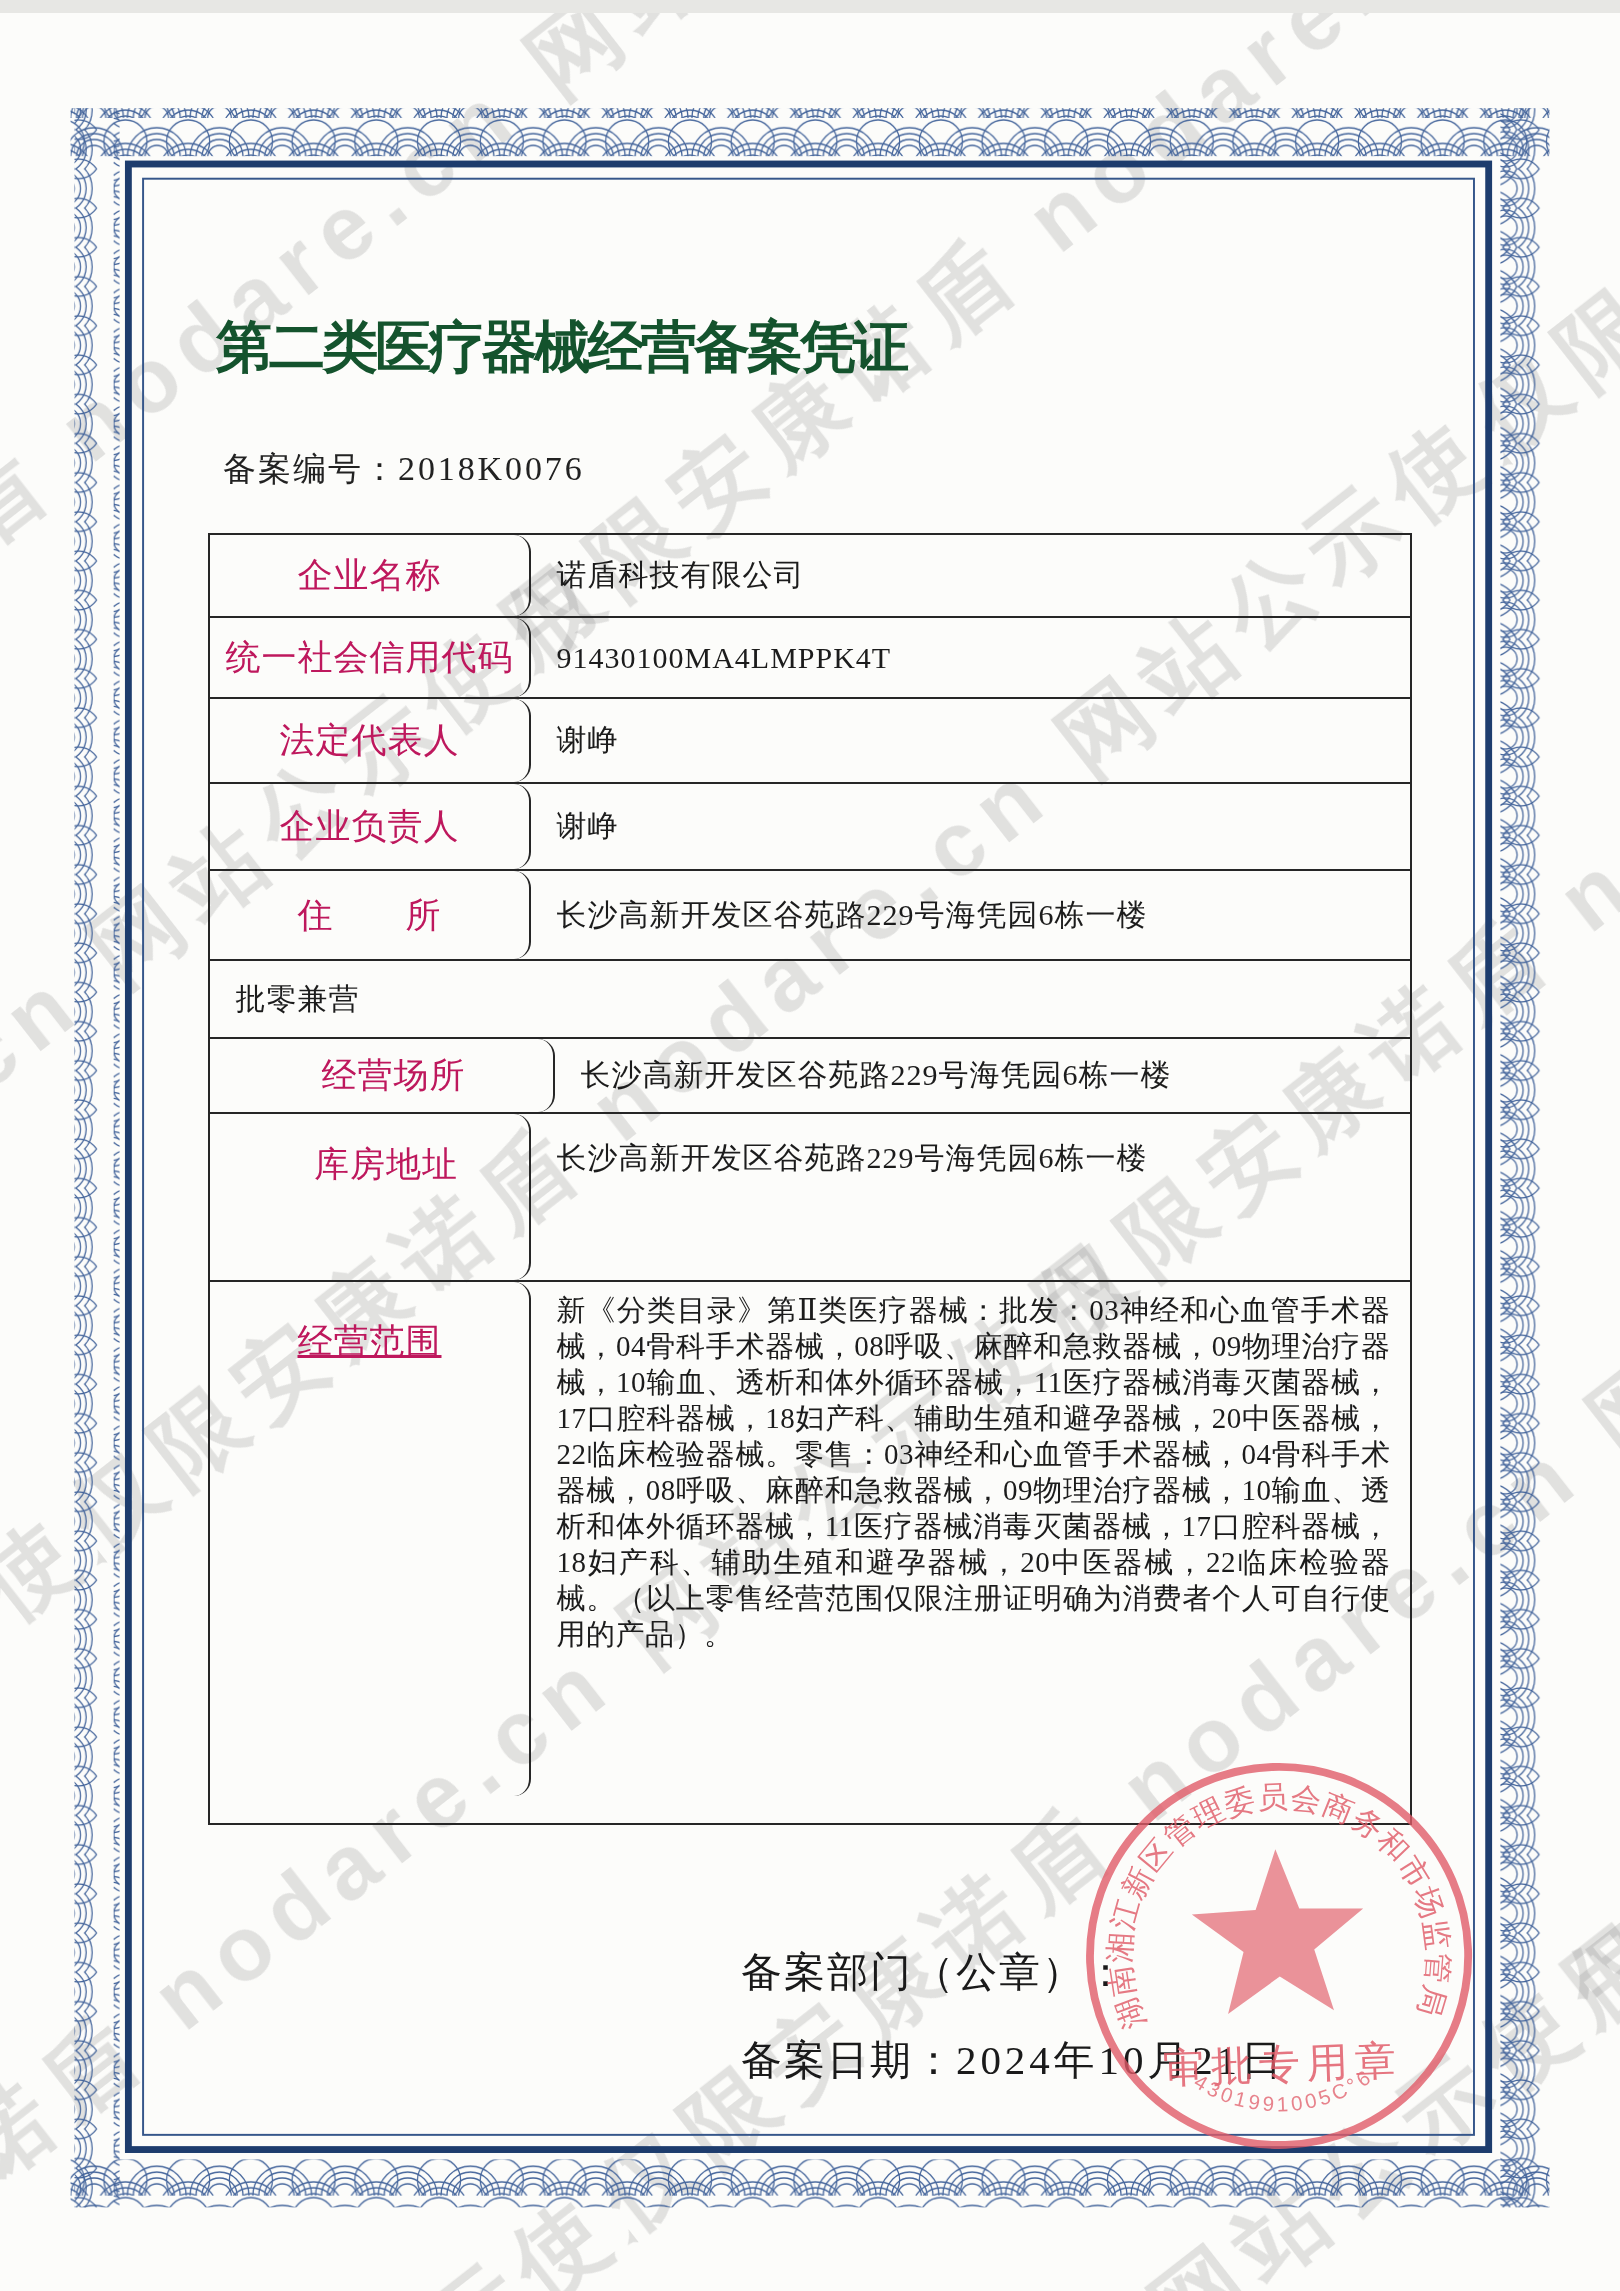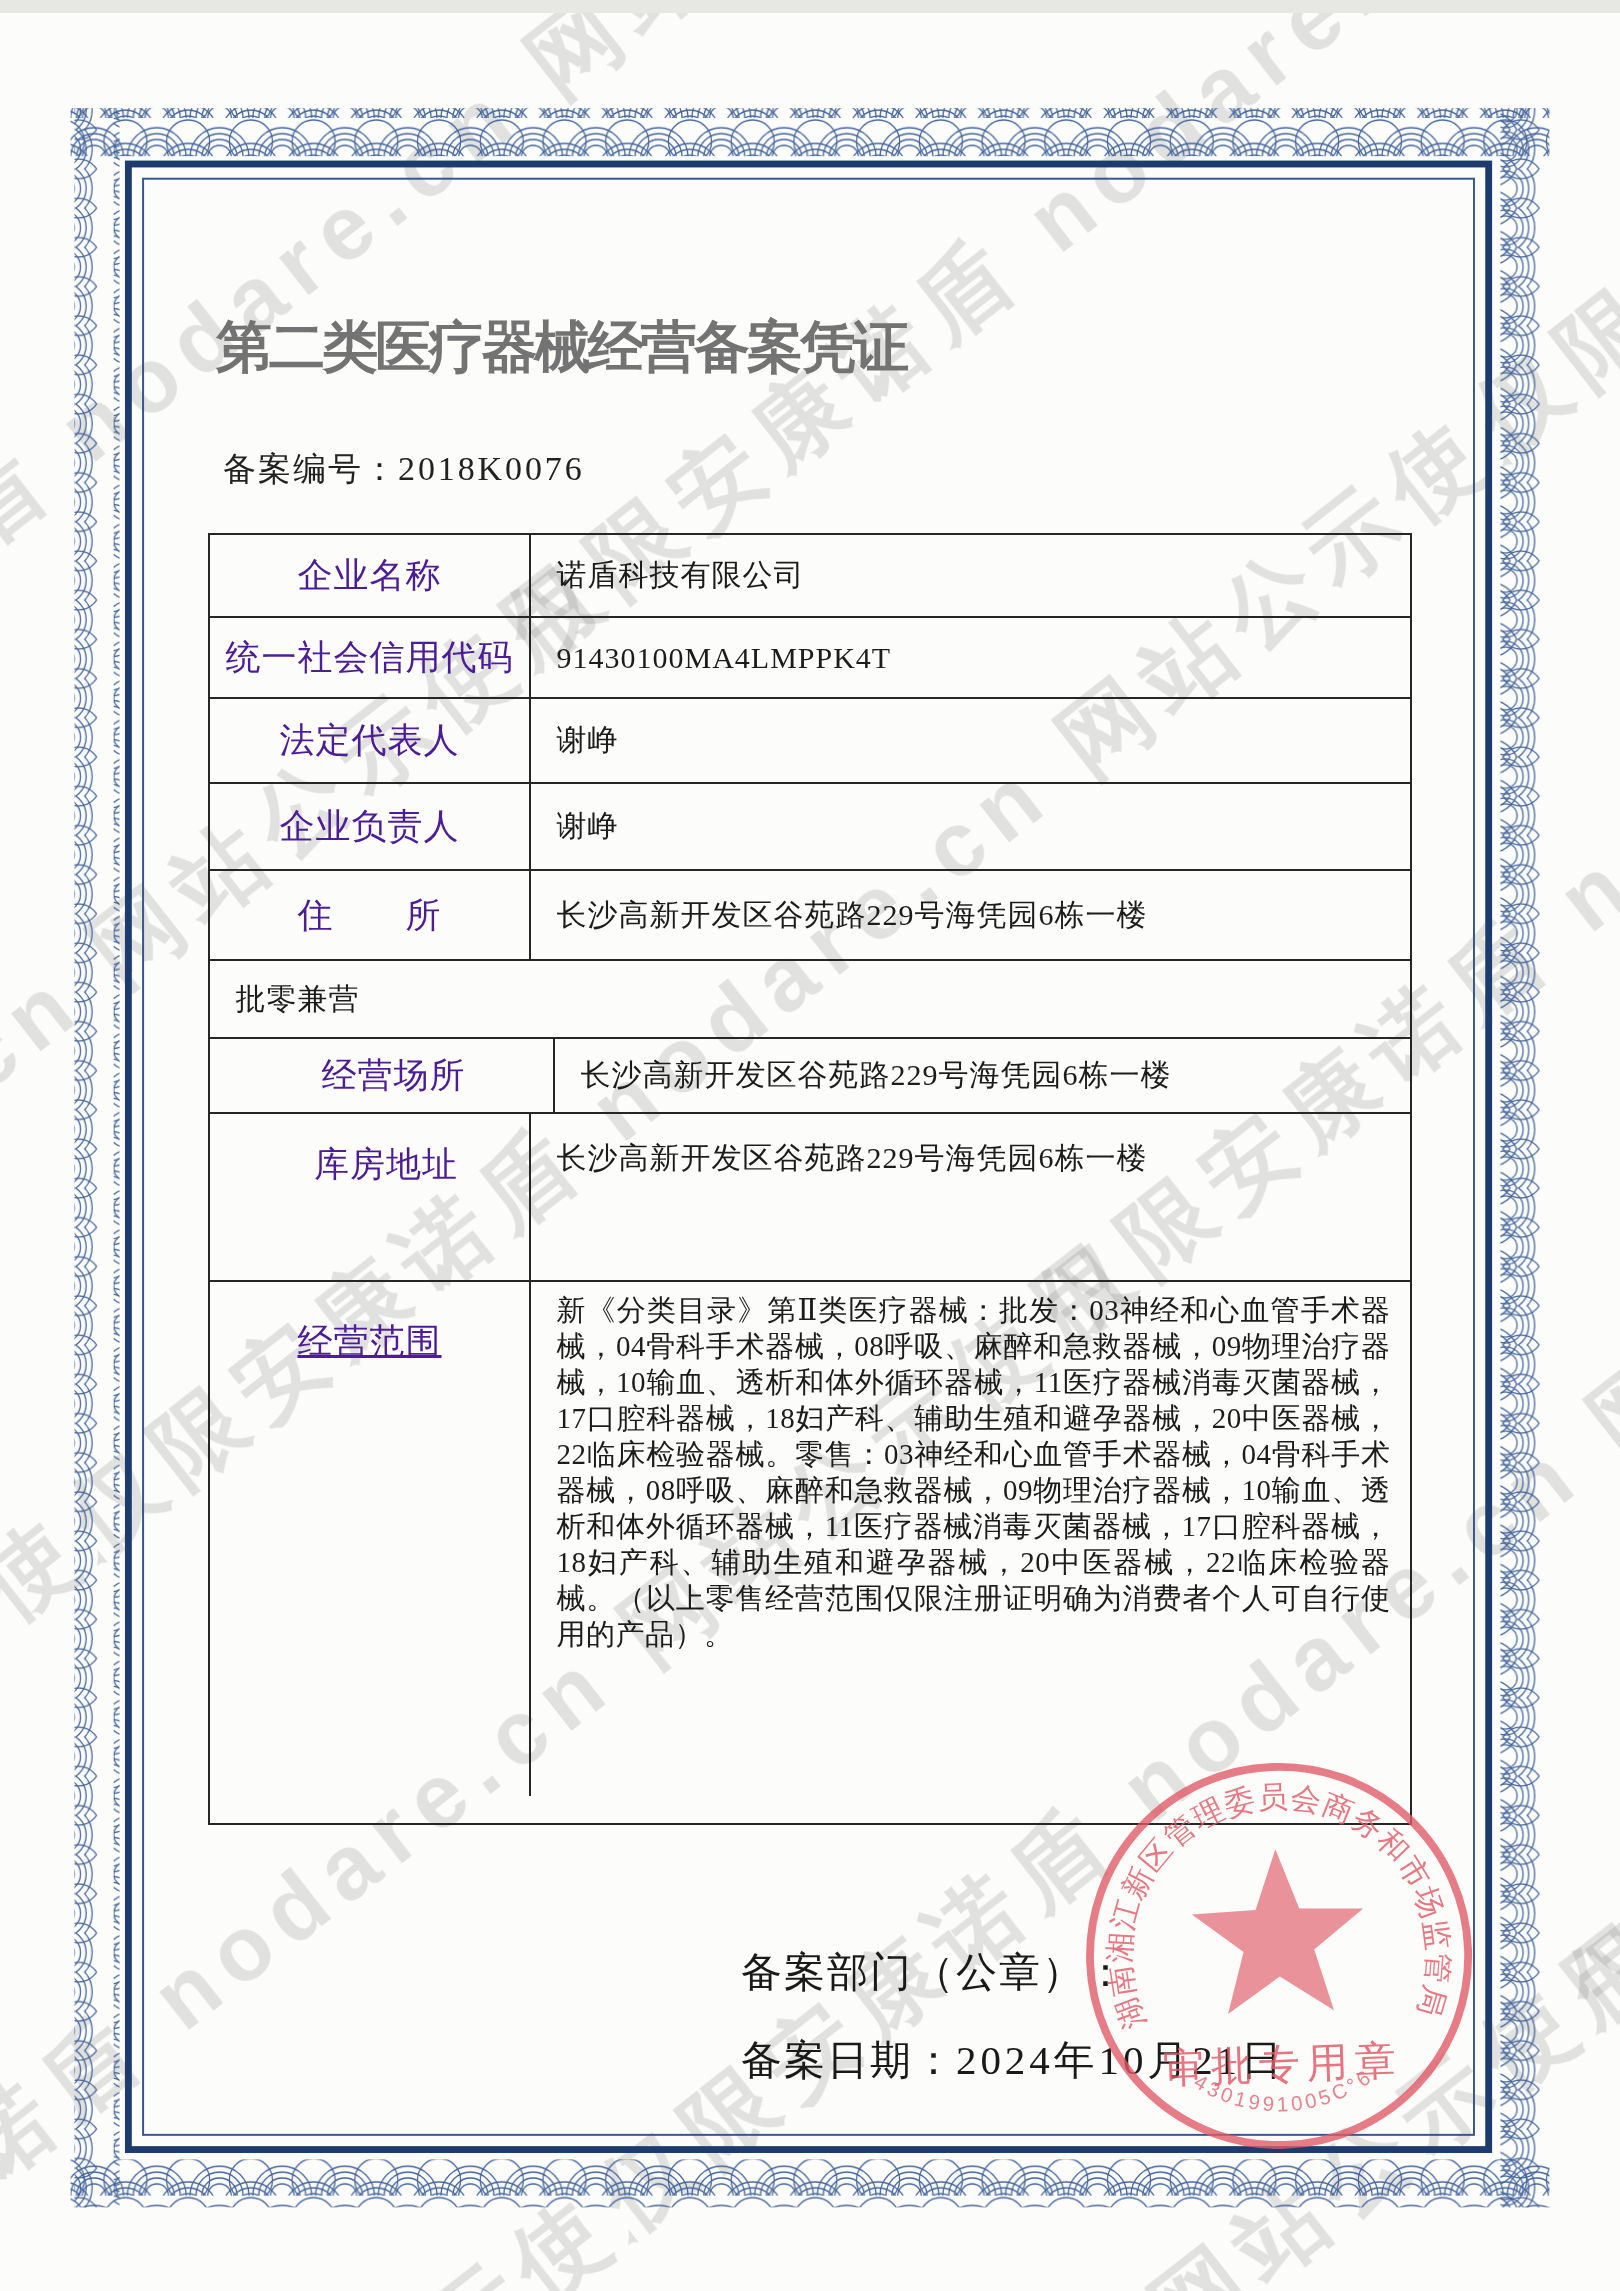--- a/index.html
+++ b/index.html
@@ -12,38 +12,38 @@
   .scan-strip{position:absolute;left:0;top:0;width:1620px;height:12.7px;background:#e7e7e4;z-index:4;}
   
   .watermark-layer{position:absolute;left:0;top:0;width:1620px;height:2292px;z-index:1;pointer-events:none;}
   
   .border-layer{position:absolute;left:0;top:0;width:1620px;height:2292px;z-index:2;pointer-events:none;}
   
   .content{position:absolute;left:0;top:0;width:1620px;height:2292px;z-index:3;}
   .title{
     position:absolute;left:216px;top:310px;
     font-family:"Liberation Sans","DejaVu Sans",sans-serif;
-    font-weight:900;font-size:56px;letter-spacing:-2.9px;color:#737373;
+    font-weight:900;font-size:56px;letter-spacing:-2.9px;color:#14532d;
     white-space:nowrap;
   }
   .record-line{position:absolute;left:223px;top:447px;font-size:33px;letter-spacing:2px;color:#222;white-space:nowrap;}
   .record-line .num{font-size:34px;letter-spacing:2.9px;}
   
   .info-table{
     position:absolute;left:208px;top:533px;width:1204px;height:1292px;
     border:2.9px solid #262626;box-sizing:border-box;background:transparent;
   }
   .row{display:flex;box-sizing:border-box;border-bottom:2.9px solid #262626;}
   .row:last-child{border-bottom:none;}
   .r1{height:83px;} .r2{height:81px;} .r3{height:85px;} .r4{height:87px;}
   .r5{height:90px;} .r6{height:78px;} .r7{height:75px;padding-left:24px;} .r8{height:168px;} .r9{height:514px;}
   .cell-label{
     width:321px;box-sizing:border-box;border-right:2.9px solid #262626;
     display:flex;align-items:center;justify-content:center;
-    font-size:35px;color:#4c1d95;letter-spacing:1px;flex-shrink:0;
+    font-size:35px;color:#be185d;letter-spacing:1px;flex-shrink:0;border-radius:17px;
   }
   .cell-value{
     flex:1;box-sizing:border-box;display:flex;align-items:center;
     padding:0 19.6px 0 25.5px;font-size:30px;color:#1c1c1c;letter-spacing:1px;
   }
   .row.top-align .cell-label{align-items:flex-start;padding-top:27.4px;padding-left:33px;}
   .row.top-align .cell-value{align-items:flex-start;padding-top:23.5px;}
   .row.scope .cell-label{align-items:flex-start;padding-top:36px;text-decoration:underline;}
   .row.scope .cell-value{align-items:flex-start;padding-top:9.8px;}
   .scope-text{

